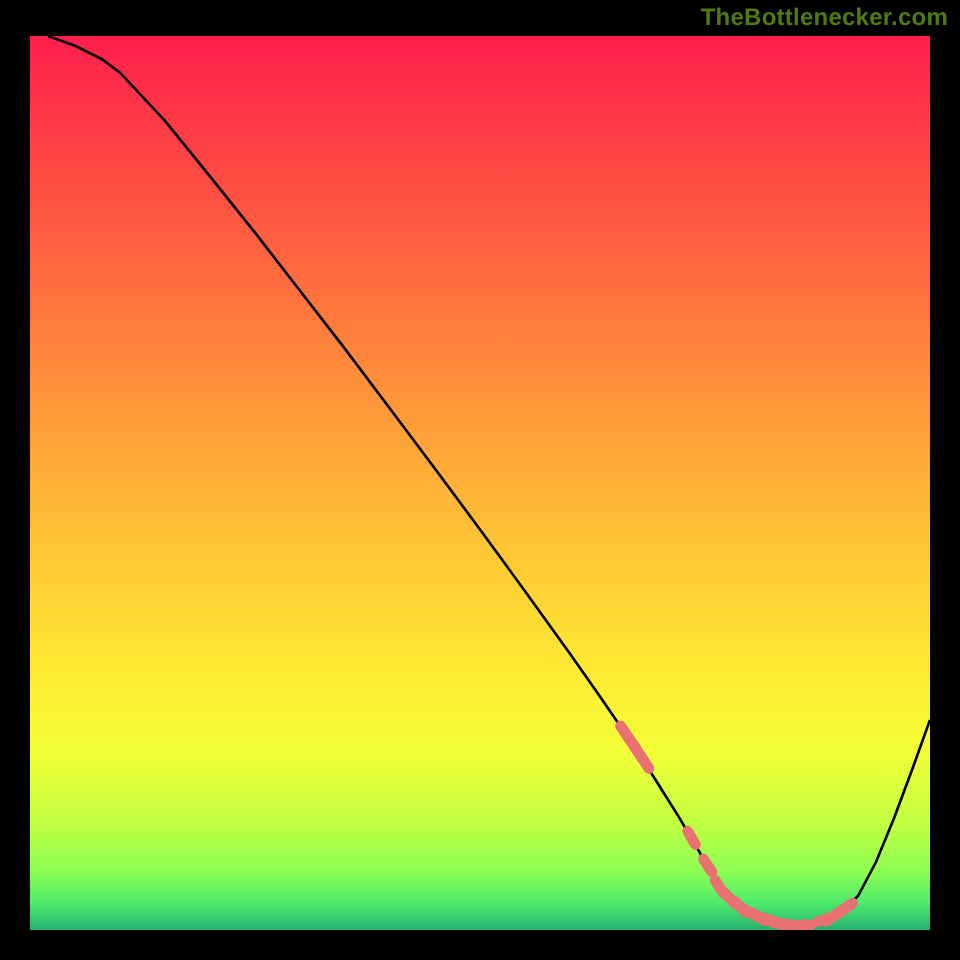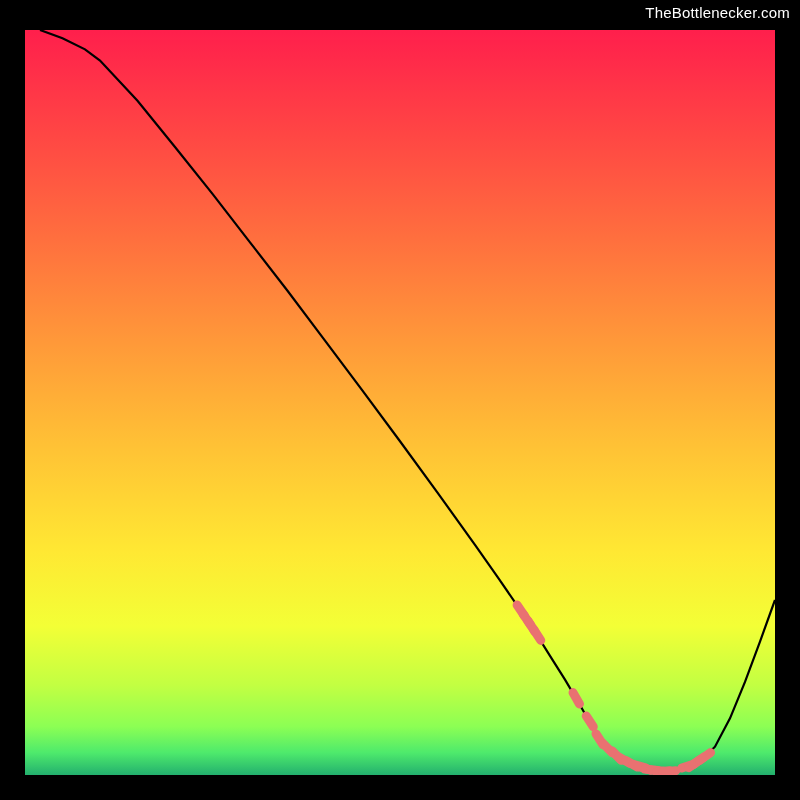--- a/index.html
+++ b/index.html
@@ -14,23 +14,23 @@
   .outer {
     width: 800px;
     height: 800px;
     background: #000;
     position: relative;
   }
   .attribution {
     position: absolute;
     top: 4px;
     right: 10px;
-    color: #ffffff;
-    font-size: 15px;
-    font-weight: 400;
+    color: #4d7c0f;
+    font-size: 20px;
+    font-weight: 700;
     letter-spacing: 0.2px;
   }
   .plot-wrap {
     position: absolute;
     left: 25px;
     top: 30px;
     width: 750px;
     height: 745px;
     background: transparent;
   }

